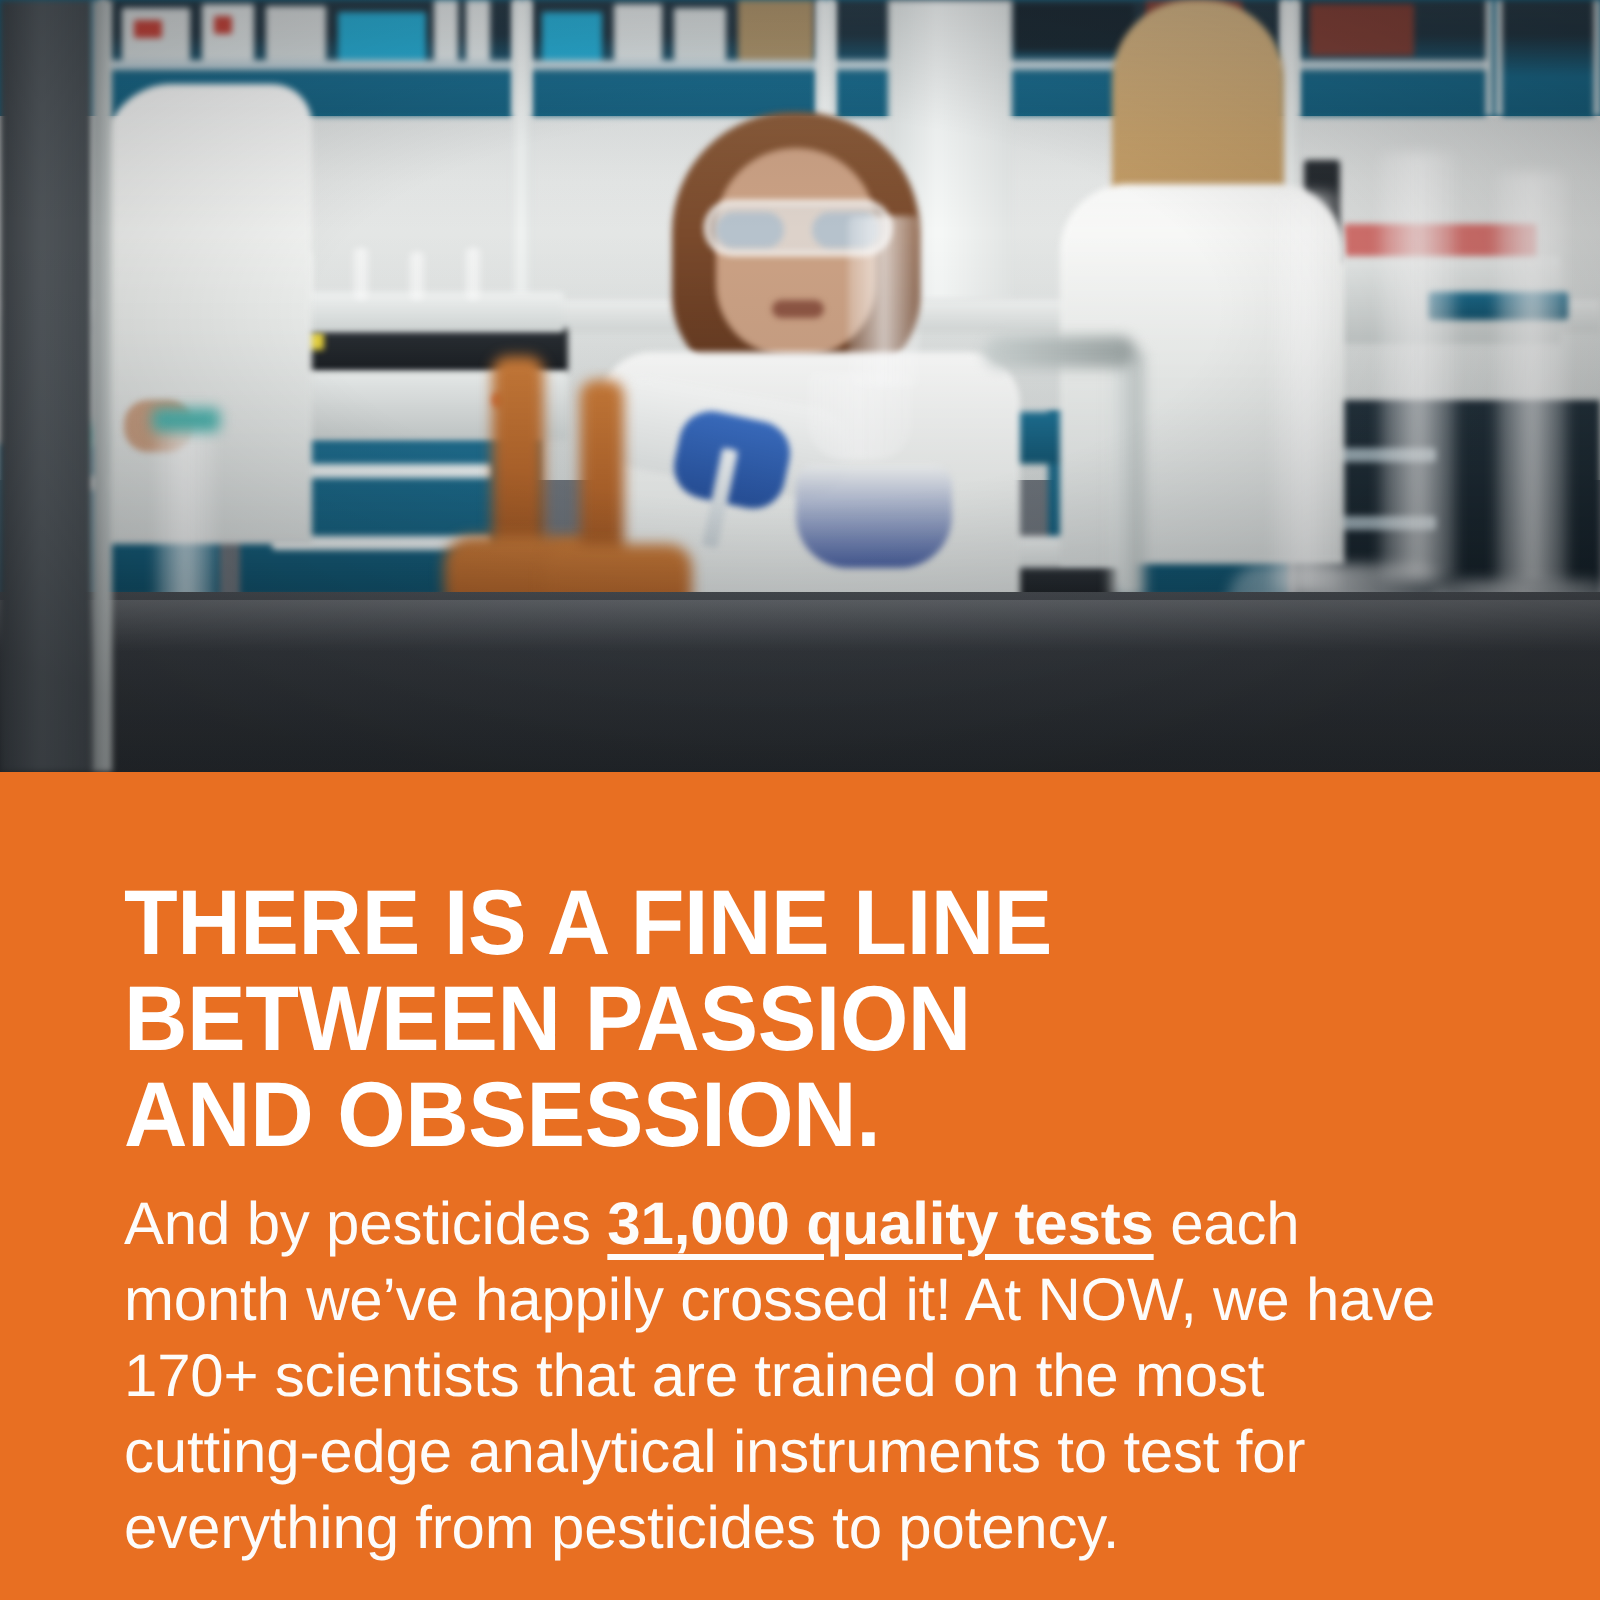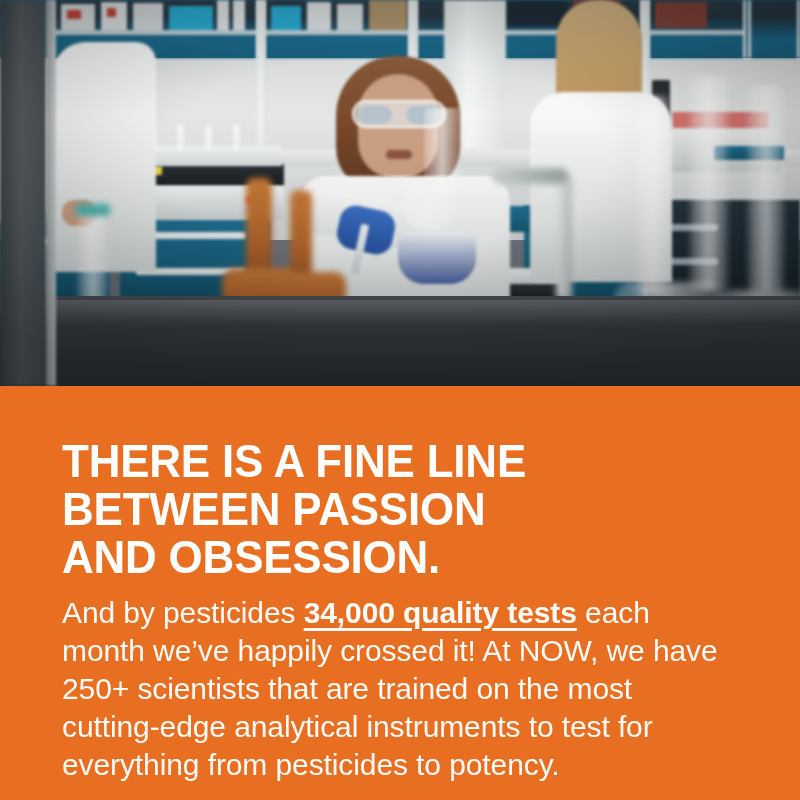--- a/index.html
+++ b/index.html
@@ -505,17 +505,17 @@
     <div class="photo-grade"></div>
     <div class="photo-vignette"></div>
   </div>
 
   <div class="panel">
 
     <h1 class="headline">THERE IS A FINE LINE
 BETWEEN PASSION
 AND OBSESSION.</h1>
 
-    <p class="body-copy"><span>And by pesticides </span><span class="highlight">34,000 quality tests</span><span> each month we’ve happily crossed it! At NOW, we have 250+ scientists that are trained on the most cutting-edge analytical instruments to test for everything from pesticides to potency.</span></p>
+    <p class="body-copy"><span>And by pesticides </span><span class="highlight">31,000 quality tests</span><span> each month we’ve happily crossed it! At NOW, we have 170+ scientists that are trained on the most cutting-edge analytical instruments to test for everything from pesticides to potency.</span></p>
 
   </div>
 
 </div>
 
 </body></html>

